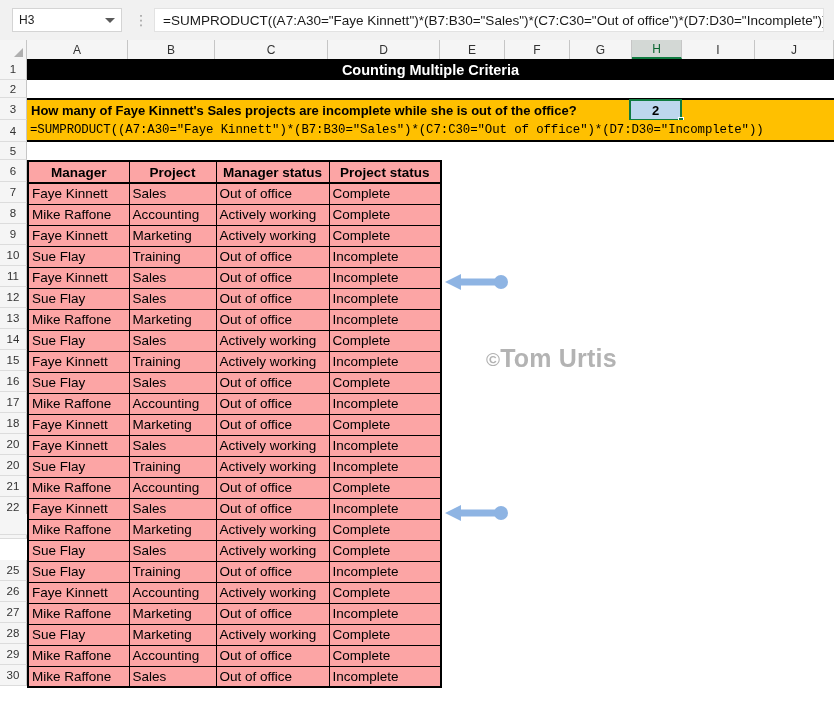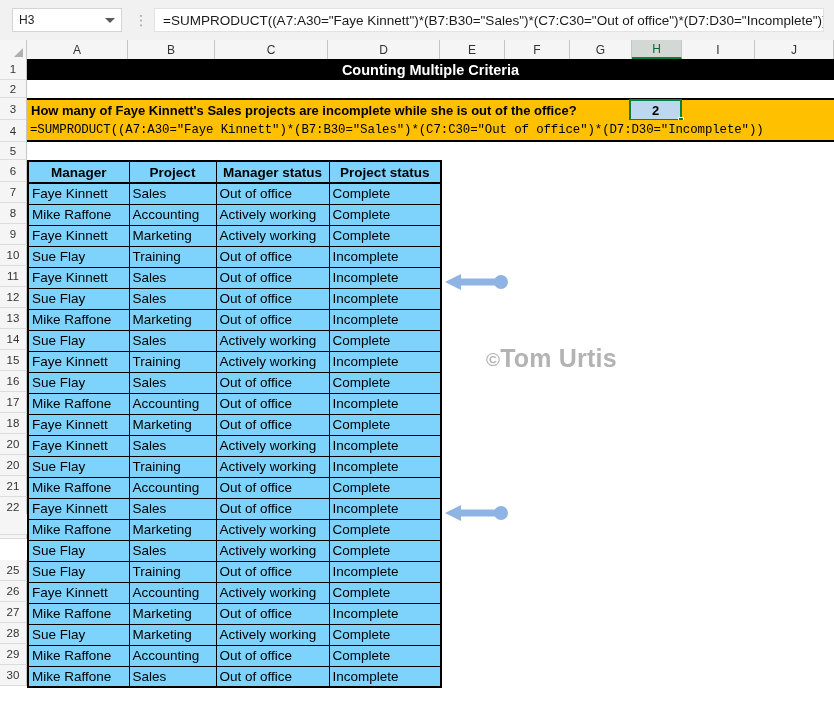--- a/index.html
+++ b/index.html
@@ -165,21 +165,21 @@
     position: absolute; left: 0; top: 83px;
     width: 807px; height: 18px; background: #ffffff;
   }
 
   
   #data-table {
     position: absolute; left: 0; top: 101px;
     width: 413px;
     border-collapse: collapse;
     table-layout: fixed;
-    background: #7dd3fc;
+    background: #fca5a5;
   }
   #data-table th, #data-table td {
     border: 1px solid #000000;
     height: 21px;
     padding: 0 0 0 3px;
     font-size: 13.5px;
     color: #000;
     text-align: left;
     vertical-align: middle;
     overflow: hidden; white-space: nowrap;

